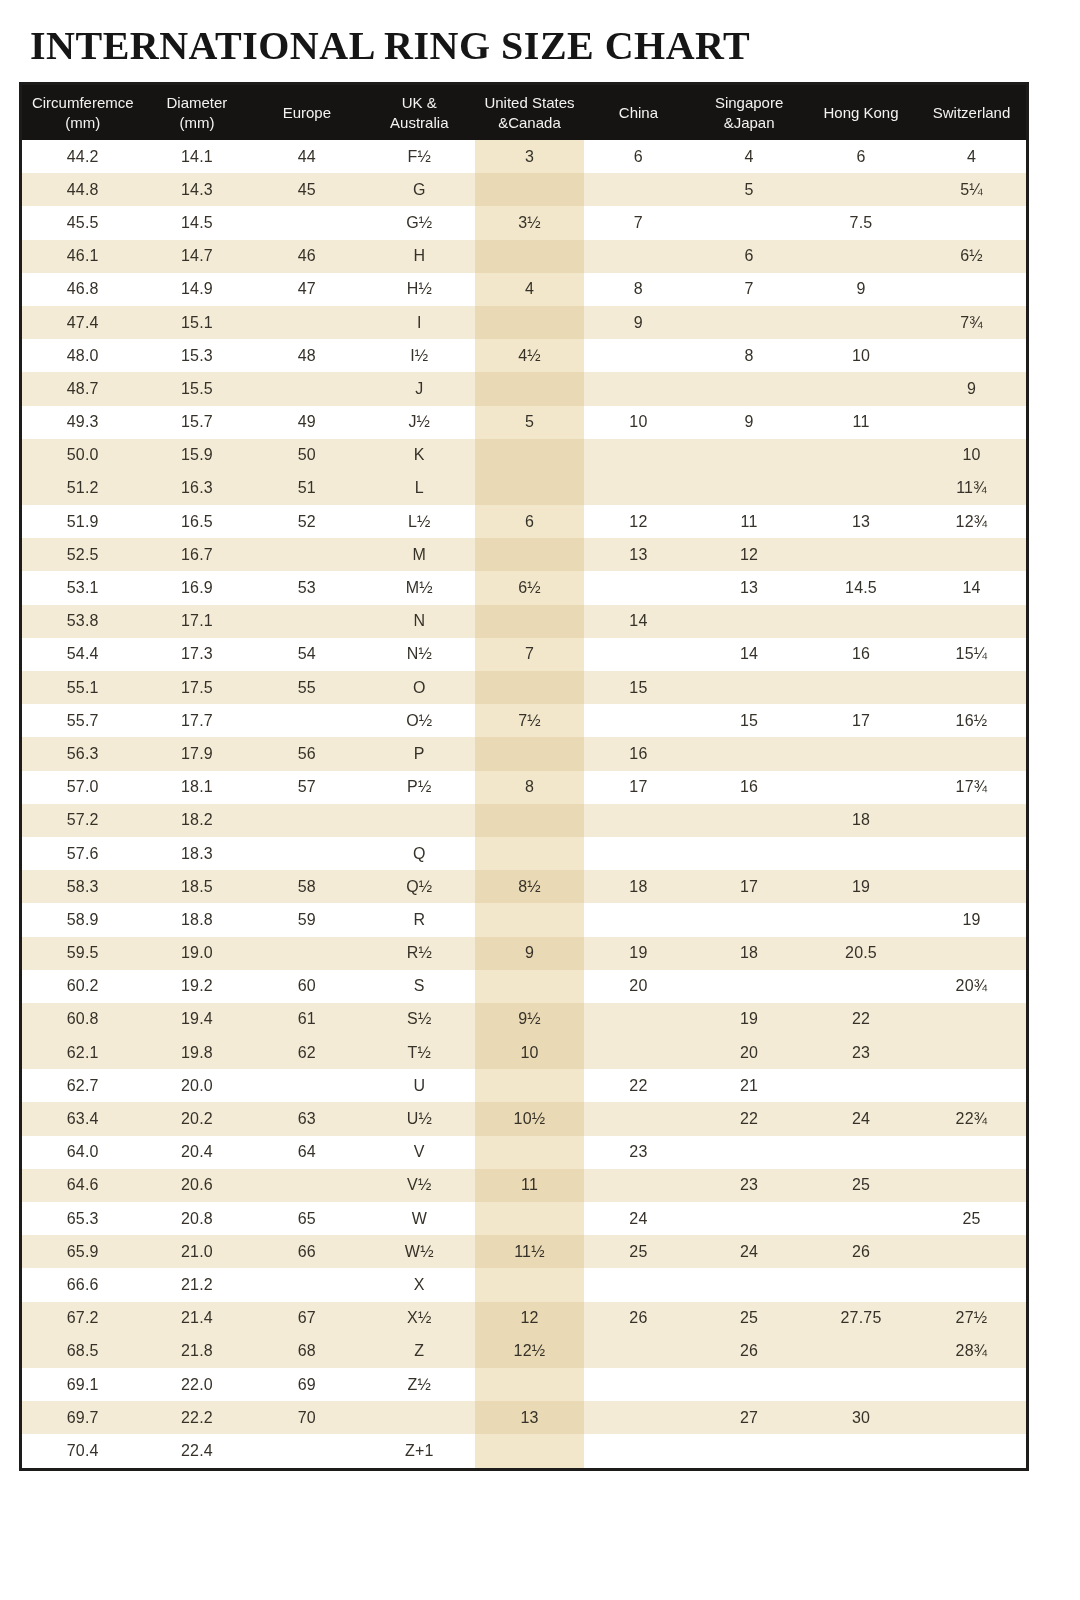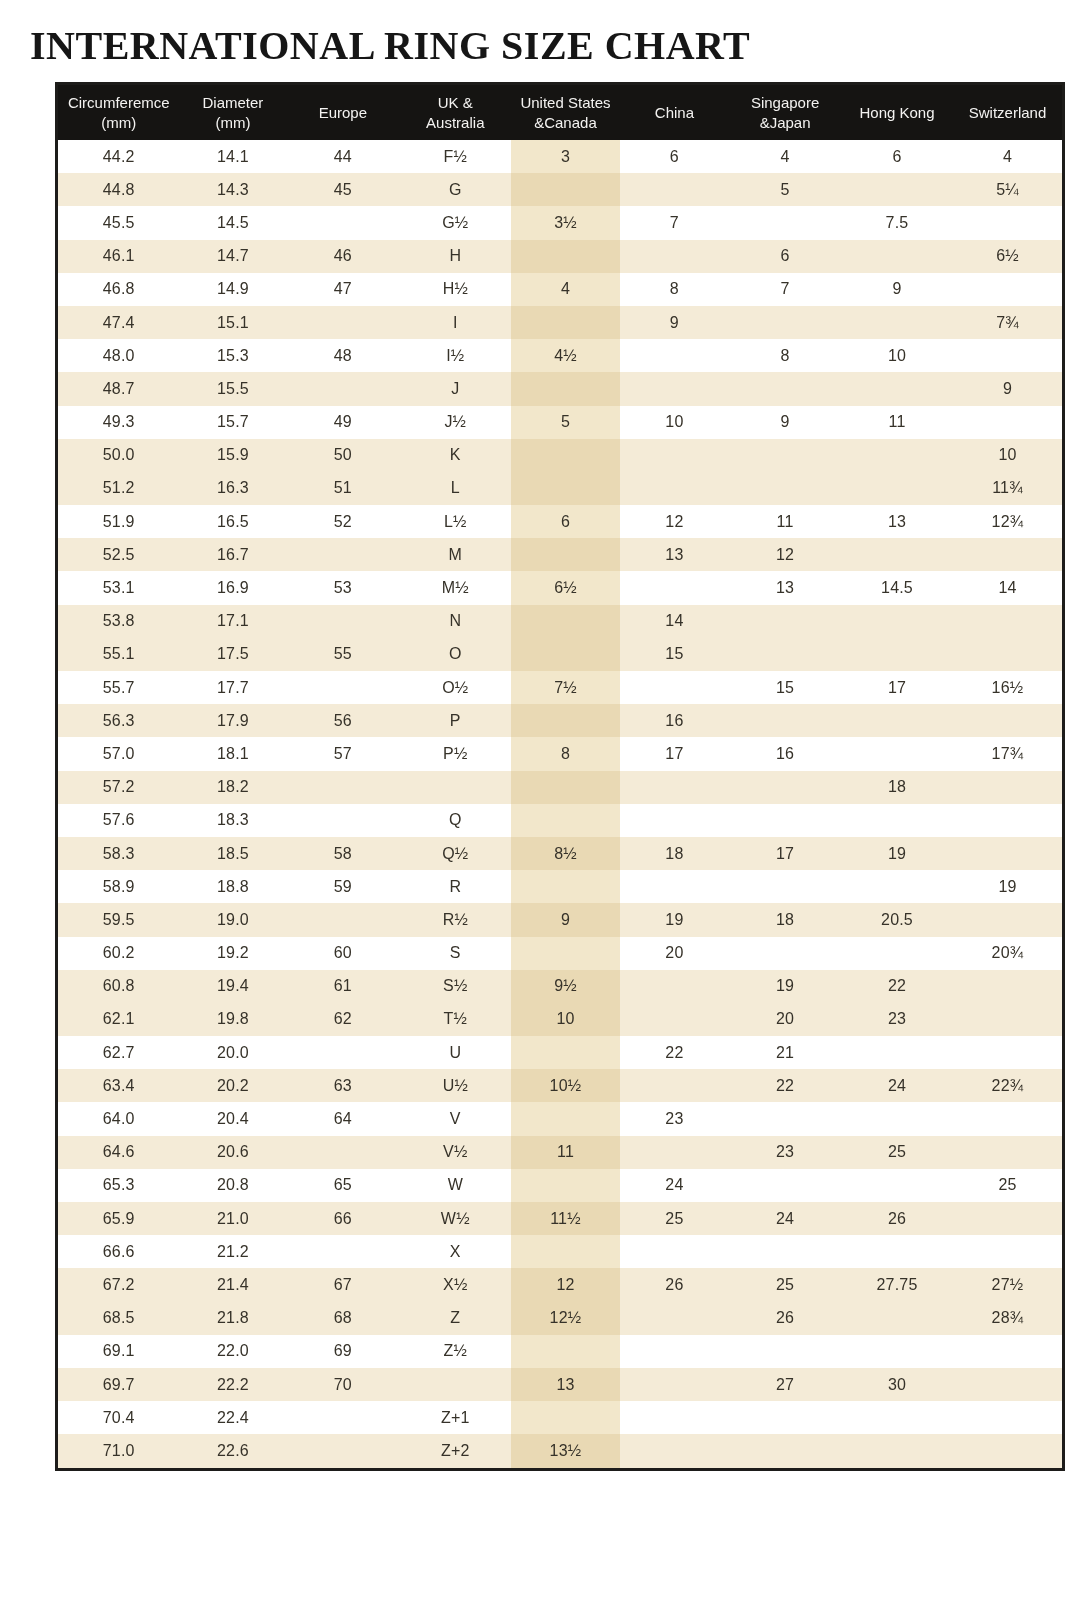--- a/index.html
+++ b/index.html
@@ -21,21 +21,21 @@
     font-family:"Liberation Serif",serif;
     font-weight:700;
     font-size:40px;
     letter-spacing:0.5px;
     color:#161616;
     margin:24px 0 0 30px;
     line-height:1.1;
     white-space:nowrap;
   }
   .table-wrap{
-    margin:14px 35px 0 55px;
+    margin:14px 35px 0 19px;
     width:1010px;
     border:3px solid var(--border);
     background:#fde047;
   }
   table{
     width:100%;
     border-collapse:collapse;
     table-layout:fixed;
   }
   thead tr{
@@ -260,20 +260,31 @@
             <td>53.8</td>
             <td>17.1</td>
             <td></td>
             <td>N</td>
             <td></td>
             <td>14</td>
             <td></td>
             <td></td>
             <td></td>
           </tr>
+          <tr class="even">
+            <td>54.4</td>
+            <td>17.3</td>
+            <td>54</td>
+            <td>N½</td>
+            <td>7</td>
+            <td></td>
+            <td>14</td>
+            <td>16</td>
+            <td>15¼</td>
+          </tr>
           <tr class="odd">
             <td>55.1</td>
             <td>17.5</td>
             <td>55</td>
             <td>O</td>
             <td></td>
             <td>15</td>
             <td></td>
             <td></td>
             <td></td>
@@ -524,27 +535,16 @@
             <td>70.4</td>
             <td>22.4</td>
             <td></td>
             <td>Z+1</td>
             <td></td>
             <td></td>
             <td></td>
             <td></td>
             <td></td>
           </tr>
-          <tr class="odd">
-            <td>71.0</td>
-            <td>22.6</td>
-            <td></td>
-            <td>Z+2</td>
-            <td>13½</td>
-            <td></td>
-            <td></td>
-            <td></td>
-            <td></td>
-          </tr>
         </tbody>
     </table>
   </div>
 </div>
 
 </body></html>

